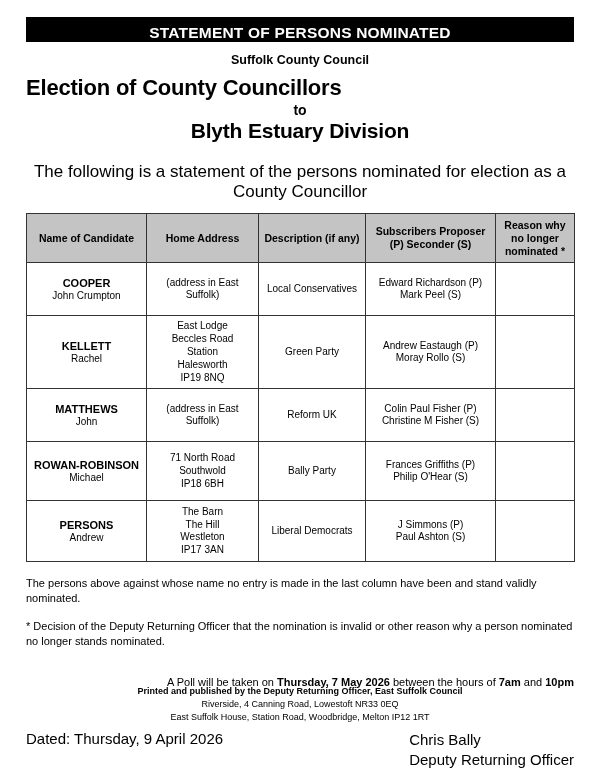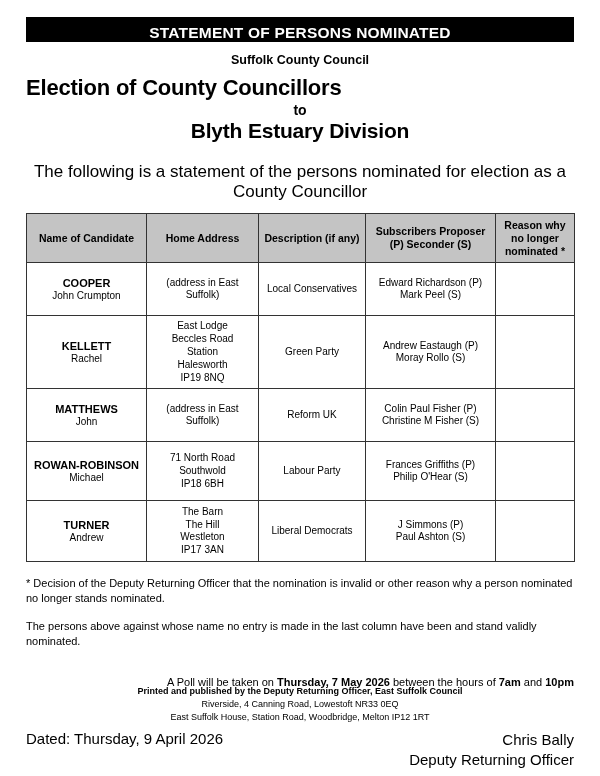--- a/index.html
+++ b/index.html
@@ -133,21 +133,21 @@
 
   
   .sig-block {
     margin-top: 40px;
     display: flex;
     justify-content: space-between;
     align-items: flex-start;
     font-size: 15px;
   }
   .sig-left { text-align: left; }
-  .sig-right { text-align: right; line-height: 1.35; }
+  .sig-right { line-height: 1.35; }
   .sig-right span { display: block; }
 
   
   .footer {
     position: absolute;
     left: 26px;
     top: 685px;
     width: 548px;
     text-align: center;
     font-size: 9px;
@@ -256,53 +256,53 @@
         <tr class="row-rowan">
           <td>
             <span class="cand-surname">ROWAN-ROBINSON</span>
             <span class="cand-forename">Michael</span>
           </td>
           <td class="cell-lines">
             <span>71 North Road</span>
             <span>Southwold</span>
             <span>IP18 6BH</span>
           </td>
-          <td>Labour Party</td>
+          <td>Bally Party</td>
           <td class="cell-lines">
             <span>Frances Griffiths (P)</span>
             <span>Philip O'Hear (S)</span>
           </td>
           <td></td>
         </tr>
 
         <tr class="row-turner">
           <td>
-            <span class="cand-surname">TURNER</span>
+            <span class="cand-surname">PERSONS</span>
             <span class="cand-forename">Andrew</span>
           </td>
           <td class="cell-lines">
             <span>The Barn</span>
             <span>The Hill</span>
             <span>Westleton</span>
             <span>IP17 3AN</span>
           </td>
           <td>Liberal Democrats</td>
           <td class="cell-lines">
             <span>J Simmons (P)</span>
             <span>Paul Ashton (S)</span>
           </td>
           <td></td>
         </tr>
 
       </tbody>
     </table>
 
+    <div class="note">The persons above against whose name no entry is made in the last column have been and stand validly nominated.</div>
+
     <div class="note">* Decision of the Deputy Returning Officer that the nomination is invalid or other reason why a person nominated no longer stands nominated.</div>
-
-    <div class="note">The persons above against whose name no entry is made in the last column have been and stand validly nominated.</div>
 
     <div class="note note-poll">
       <span>A Poll will be taken on </span><b>Thursday, 7 May 2026</b><span> between the hours of </span><b>7am</b><span> and </span><b>10pm</b>
     </div>
 
     <div class="sig-block">
       <div class="sig-left">Dated: Thursday, 9 April 2026</div>
       <div class="sig-right">
         <span>Chris Bally</span>
         <span>Deputy Returning Officer</span>

